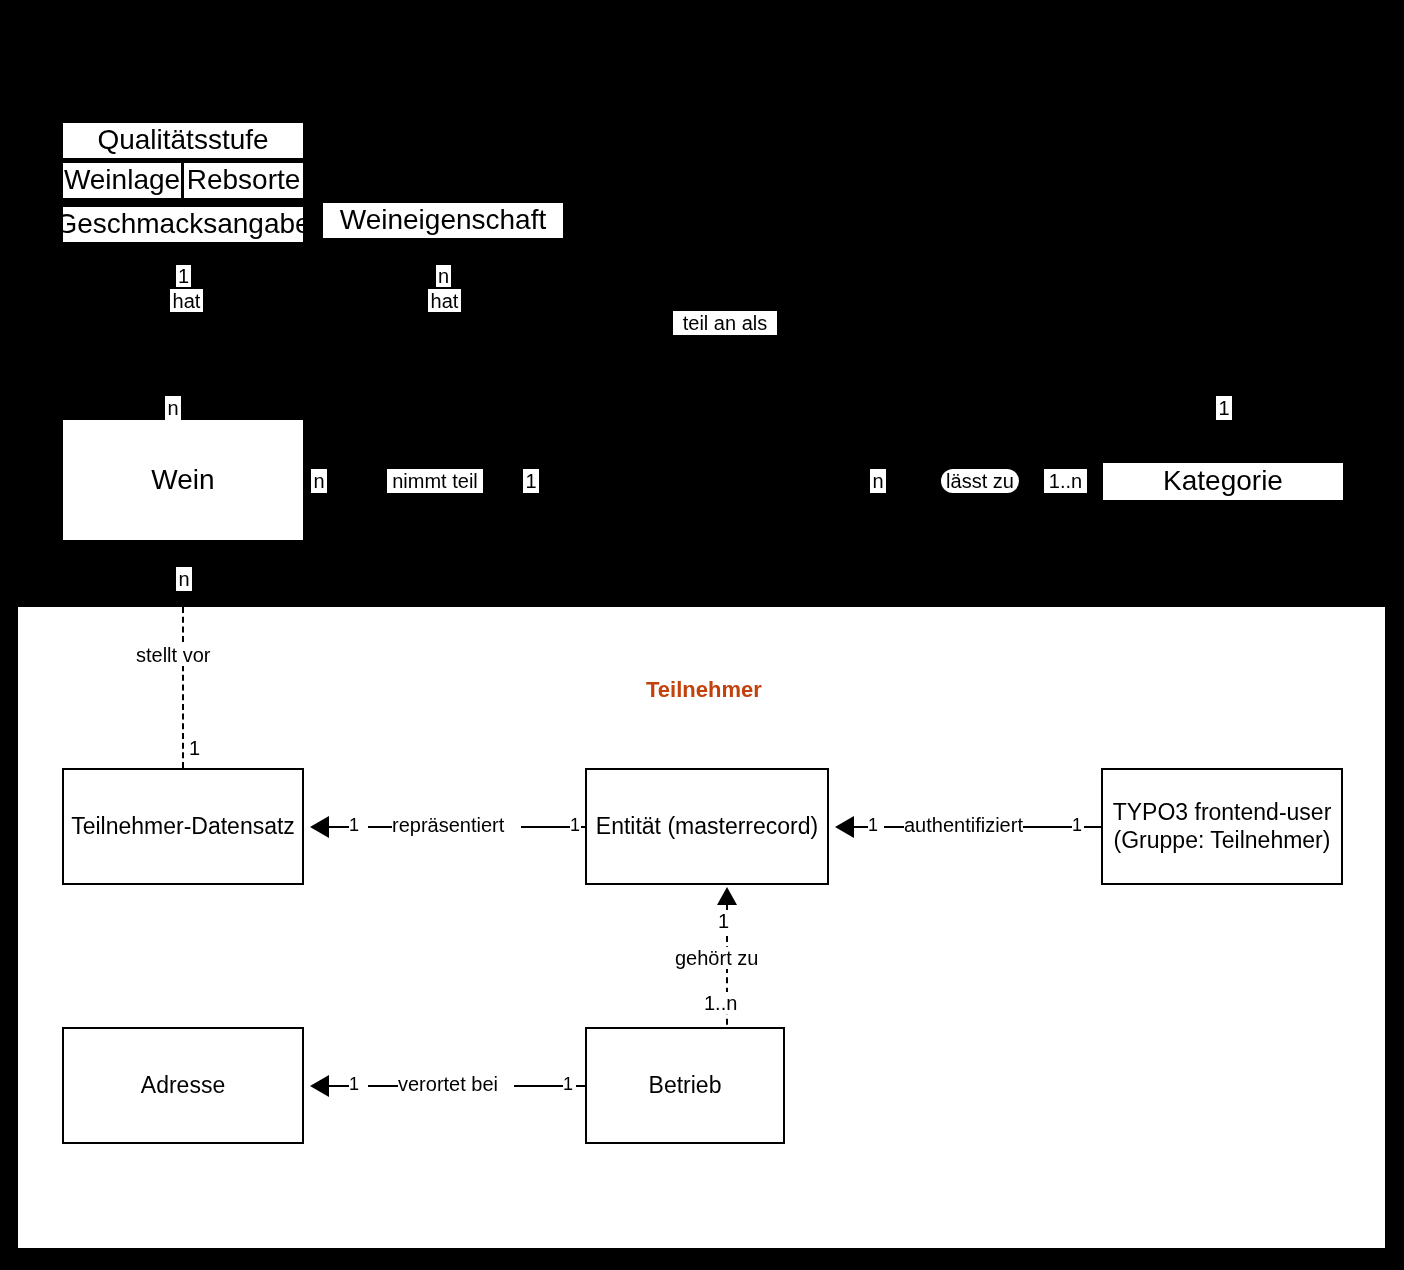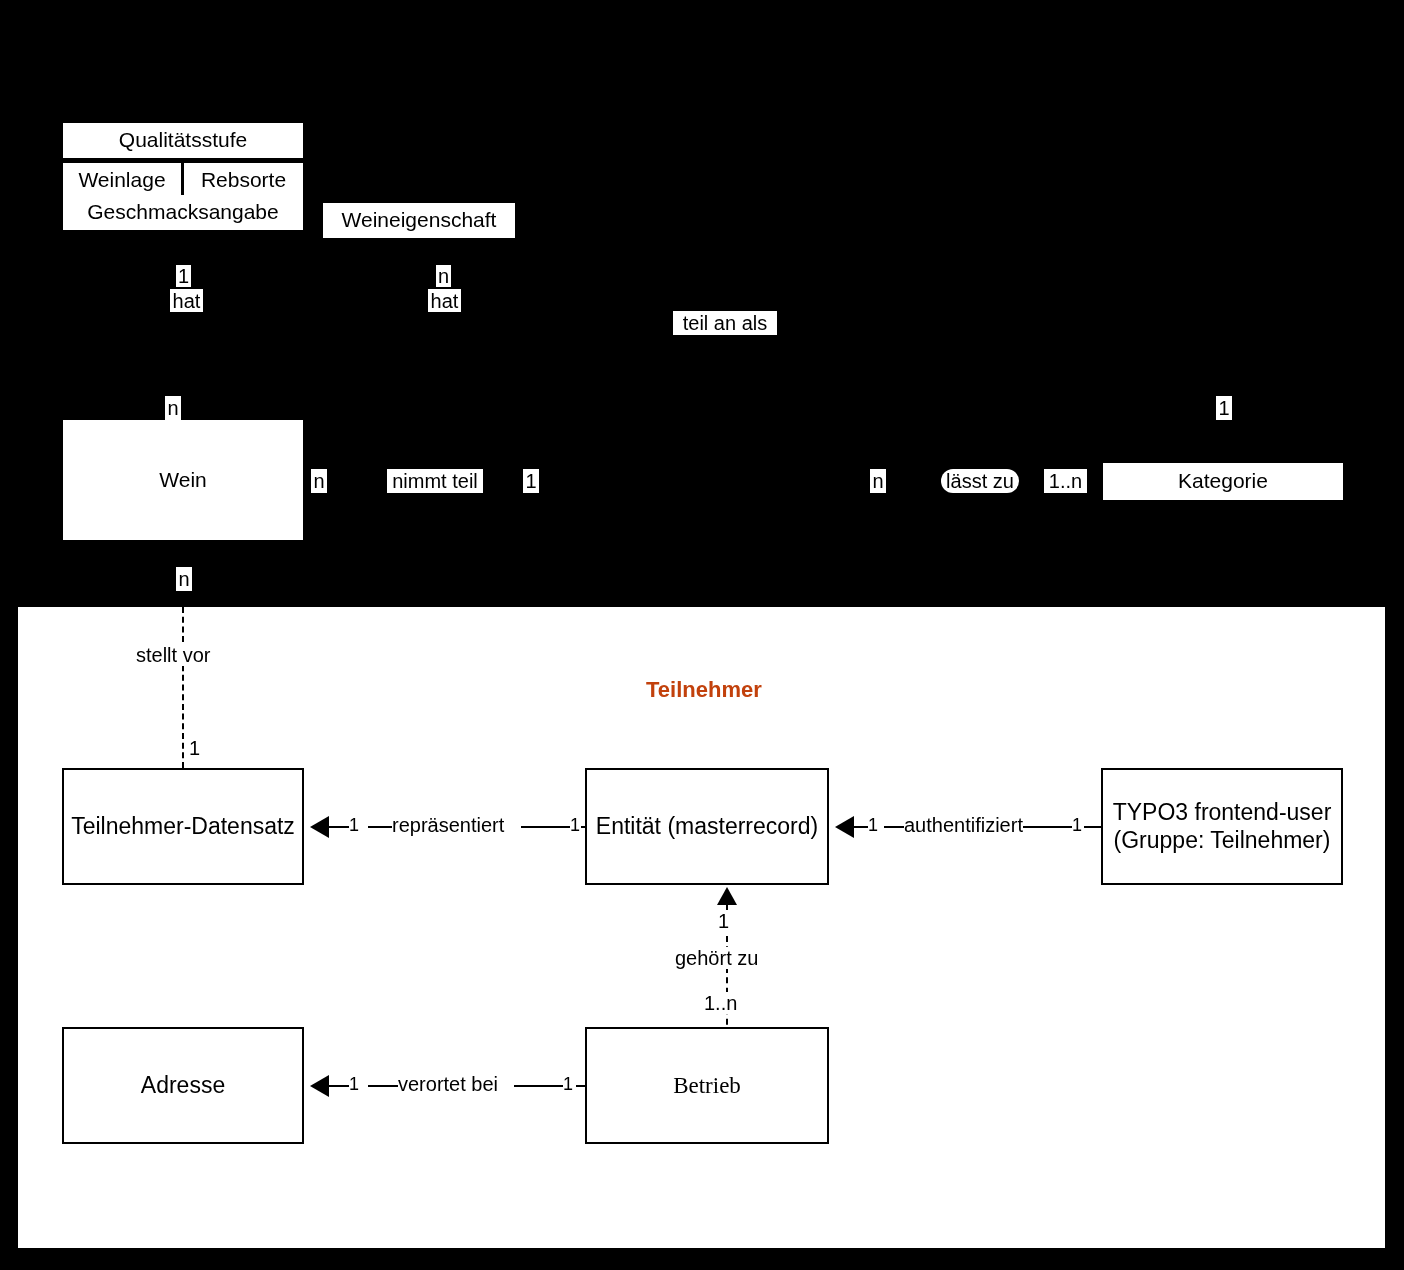--- a/index.html
+++ b/index.html
@@ -12,21 +12,21 @@
   }
   
   .abs{position:absolute;box-sizing:border-box;}
 
   
   .wbox{                      
     background:#ffffff;
     color:#000000;
     display:flex;align-items:center;justify-content:center;
     text-align:center;
-    font-size:21px;
+    font-size:28px;
     line-height:1.15;
     border:0;
   }
   .wlabel{                    
     background:#ffffff;
     color:#000000;
     display:flex;align-items:center;justify-content:center;
     font-size:20px;
     line-height:1;
     white-space:nowrap;
@@ -93,25 +93,25 @@
   </div>
 
   <div class="abs wbox" style="left:63px;top:163px;width:118px;height:35px;">
     <span>Weinlage</span>
   </div>
 
   <div class="abs wbox" style="left:184px;top:163px;width:119px;height:35px;">
     <span>Rebsorte</span>
   </div>
 
-  <div class="abs wbox" style="left:63px;top:195px;width:240px;height:35px;">
+  <div class="abs wbox" style="left:63px;top:207px;width:240px;height:35px;">
     <span>Geschmacksangabe</span>
   </div>
 
-  <div class="abs wbox" style="left:323px;top:203px;width:192px;height:35px;">
+  <div class="abs wbox" style="left:323px;top:203px;width:240px;height:35px;">
     <span>Weineigenschaft</span>
   </div>
 
   <div class="abs wlabel" style="left:176px;top:265px;width:15px;height:22px;">
     <span>1</span>
   </div>
   <div class="abs wlabel" style="left:170px;top:289px;width:33px;height:23px;">
     <span>hat</span>
   </div>
 
@@ -233,21 +233,21 @@
       <span>gehört zu</span>
     </div>
     <div class="ptext" style="left:686px;top:385px;">
       <span>1..n</span>
     </div>
 
     <div class="ebox" style="left:44px;top:420px;width:242px;height:117px;">
       <span>Adresse</span>
     </div>
 
-    <div class="ebox" style="left:567px;top:420px;width:244px;height:117px;font-family:Liberation Serif, serif;">
+    <div class="ebox" style="left:567px;top:420px;width:200px;height:117px;">
       <span>Betrieb</span>
     </div>
 
     <div class="arrow-left" style="left:292px;top:468px;"></div>
     <div class="hline" style="left:311px;top:478px;width:28px;"></div>
     <div class="ptext" style="left:331px;top:468px;font-size:18px;">
       <span>1</span>
     </div>
     <div class="hline" style="left:350px;top:478px;width:30px;"></div>
     <div class="ptext" style="left:380px;top:466px;">

